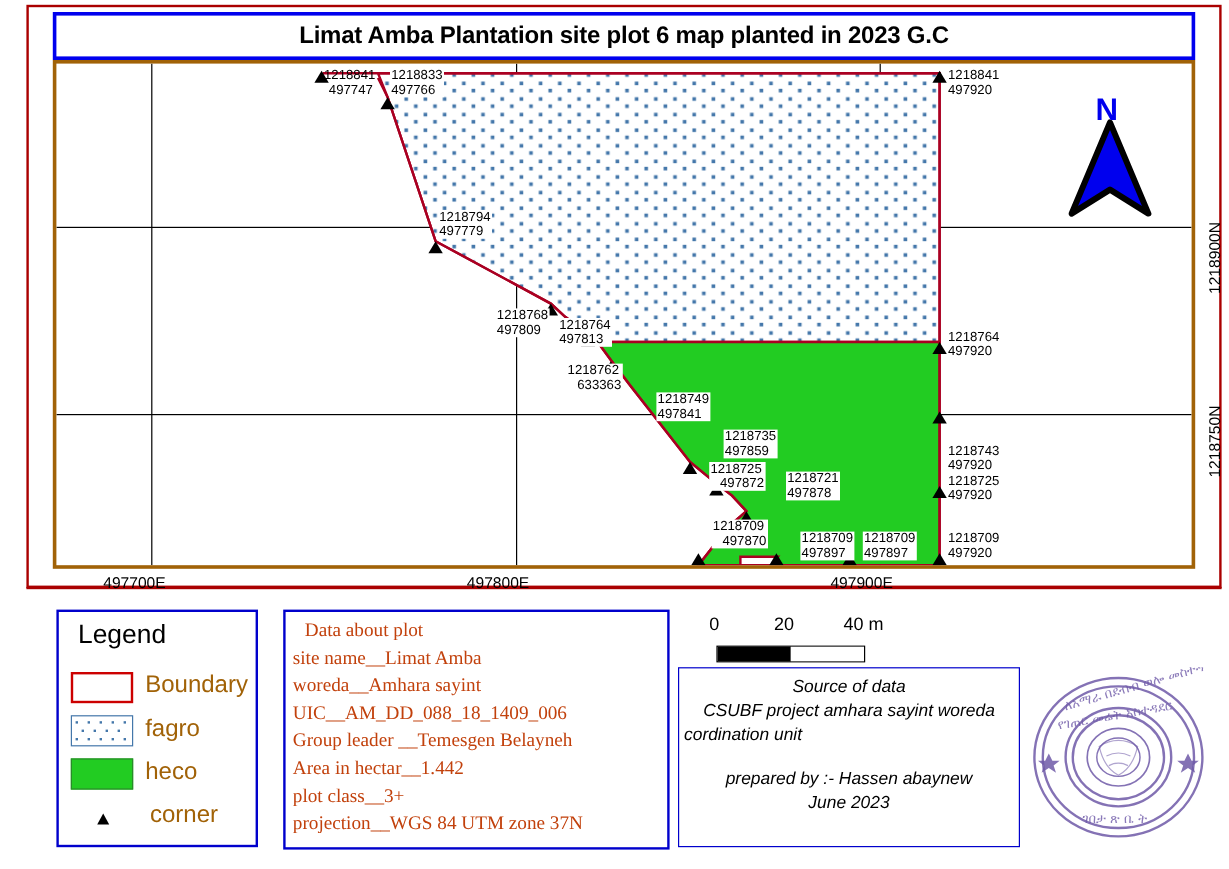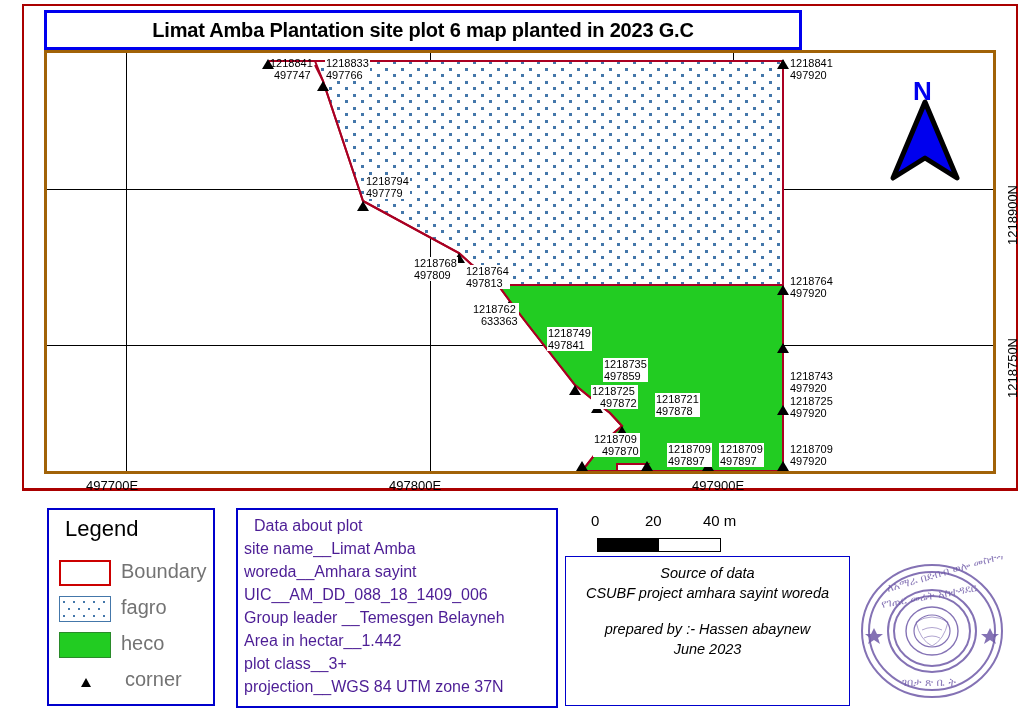--- a/index.html
+++ b/index.html
@@ -16,21 +16,21 @@
     border:2px solid #aa0000;border-right:2px solid #aa0000;
     box-sizing:border-box;
   }
   .red-frame-line-bottom{
     position:absolute;left:22px;top:489px;width:996px;height:0;
     border-top:2px solid #aa0000;
   }
 
   
   .title-box{
-    position:absolute;left:44px;top:10px;width:758px;height:40px;
+    position:absolute;left:44px;top:10px;width:952px;height:40px;
     border:3px solid #0000ee;box-sizing:border-box;background:#fff;
     display:flex;align-items:center;justify-content:center;
   }
   .title-text{
     font-size:20px;font-weight:bold;color:#000;letter-spacing:-0.2px;
     white-space:nowrap;
   }
 
   
   .map-frame{
@@ -75,33 +75,33 @@
   .legend-box{
     position:absolute;left:47px;top:508px;width:168px;height:198px;
     border:2px solid #0000cc;box-sizing:border-box;background:#fff;
   }
   .legend-title{position:absolute;left:16px;top:6px;font-size:22px;color:#000;}
   .lg-row{position:absolute;left:10px;width:150px;height:30px;}
   .lg-swatch{position:absolute;left:0;top:2px;width:52px;height:26px;box-sizing:border-box;}
   .lg-swatch.boundary{border:2px solid #cc0000;background:#fff;}
   .lg-swatch.fagro{border:1px solid #4477aa;background:#ffffff;}
   .lg-swatch.heco{border:1px solid #2a8a2a;background:#22cc22;}
-  .lg-text{position:absolute;left:62px;top:2px;font-size:20px;color:#737373;}
+  .lg-text{position:absolute;left:62px;top:2px;font-size:20px;color:#a16207;}
   .lg-tri{
     position:absolute;left:22px;top:12px;width:0;height:0;
     border-left:5px solid transparent;border-right:5px solid transparent;
     border-bottom:9px solid #000;
   }
 
   .data-box{
     position:absolute;left:236px;top:508px;width:322px;height:200px;
     border:2px solid #0000cc;box-sizing:border-box;background:#fff;
     padding:4px 0 0 6px;
   }
-  .data-line{font-size:16px;color:#4c1d95;line-height:23px;white-space:nowrap;}
+  .data-line{font-size:16px;color:#c2410c;line-height:23px;white-space:nowrap;font-family:Liberation Serif, serif;}
   .data-line.head{padding-left:10px;}
 
   .scale-wrap{position:absolute;left:575px;top:512px;width:270px;height:46px;}
   .scale-num{position:absolute;font-size:15px;color:#000;}
   .scale-bar{position:absolute;left:22px;top:26px;width:124px;height:14px;border:1px solid #000;box-sizing:border-box;display:flex;}
   .scale-seg{height:100%;flex:1;}
   .scale-seg.dark{background:#000;}
   .scale-seg.light{background:#fff;}
 
   .source-box{
@@ -318,20 +318,21 @@
     <div class="scale-num" style="left:128px;top:0;">40 m</div>
     <div class="scale-bar">
       <div class="scale-seg dark"></div>
       <div class="scale-seg light"></div>
     </div>
   </div>
 
   <div class="source-box">
     <div class="src-line src-center">Source of data</div>
     <div class="src-line src-center">CSUBF project amhara sayint woreda</div>
+    <div class="src-line">cordination unit</div>
     <div class="src-line" style="height:16px">&nbsp;</div>
     <div class="src-line src-center">prepared by :- Hassen abaynew</div>
     <div class="src-line src-center">June 2023</div>
   </div>
 
   <div class="stamp">
     <svg width="148" height="150" viewBox="0 0 148 150">
       <g fill="none" stroke="#6f5aa8" stroke-width="2" opacity="0.85">
         <ellipse cx="74" cy="75" rx="70" ry="66"></ellipse>
         <ellipse cx="74" cy="75" rx="63" ry="59"></ellipse>

